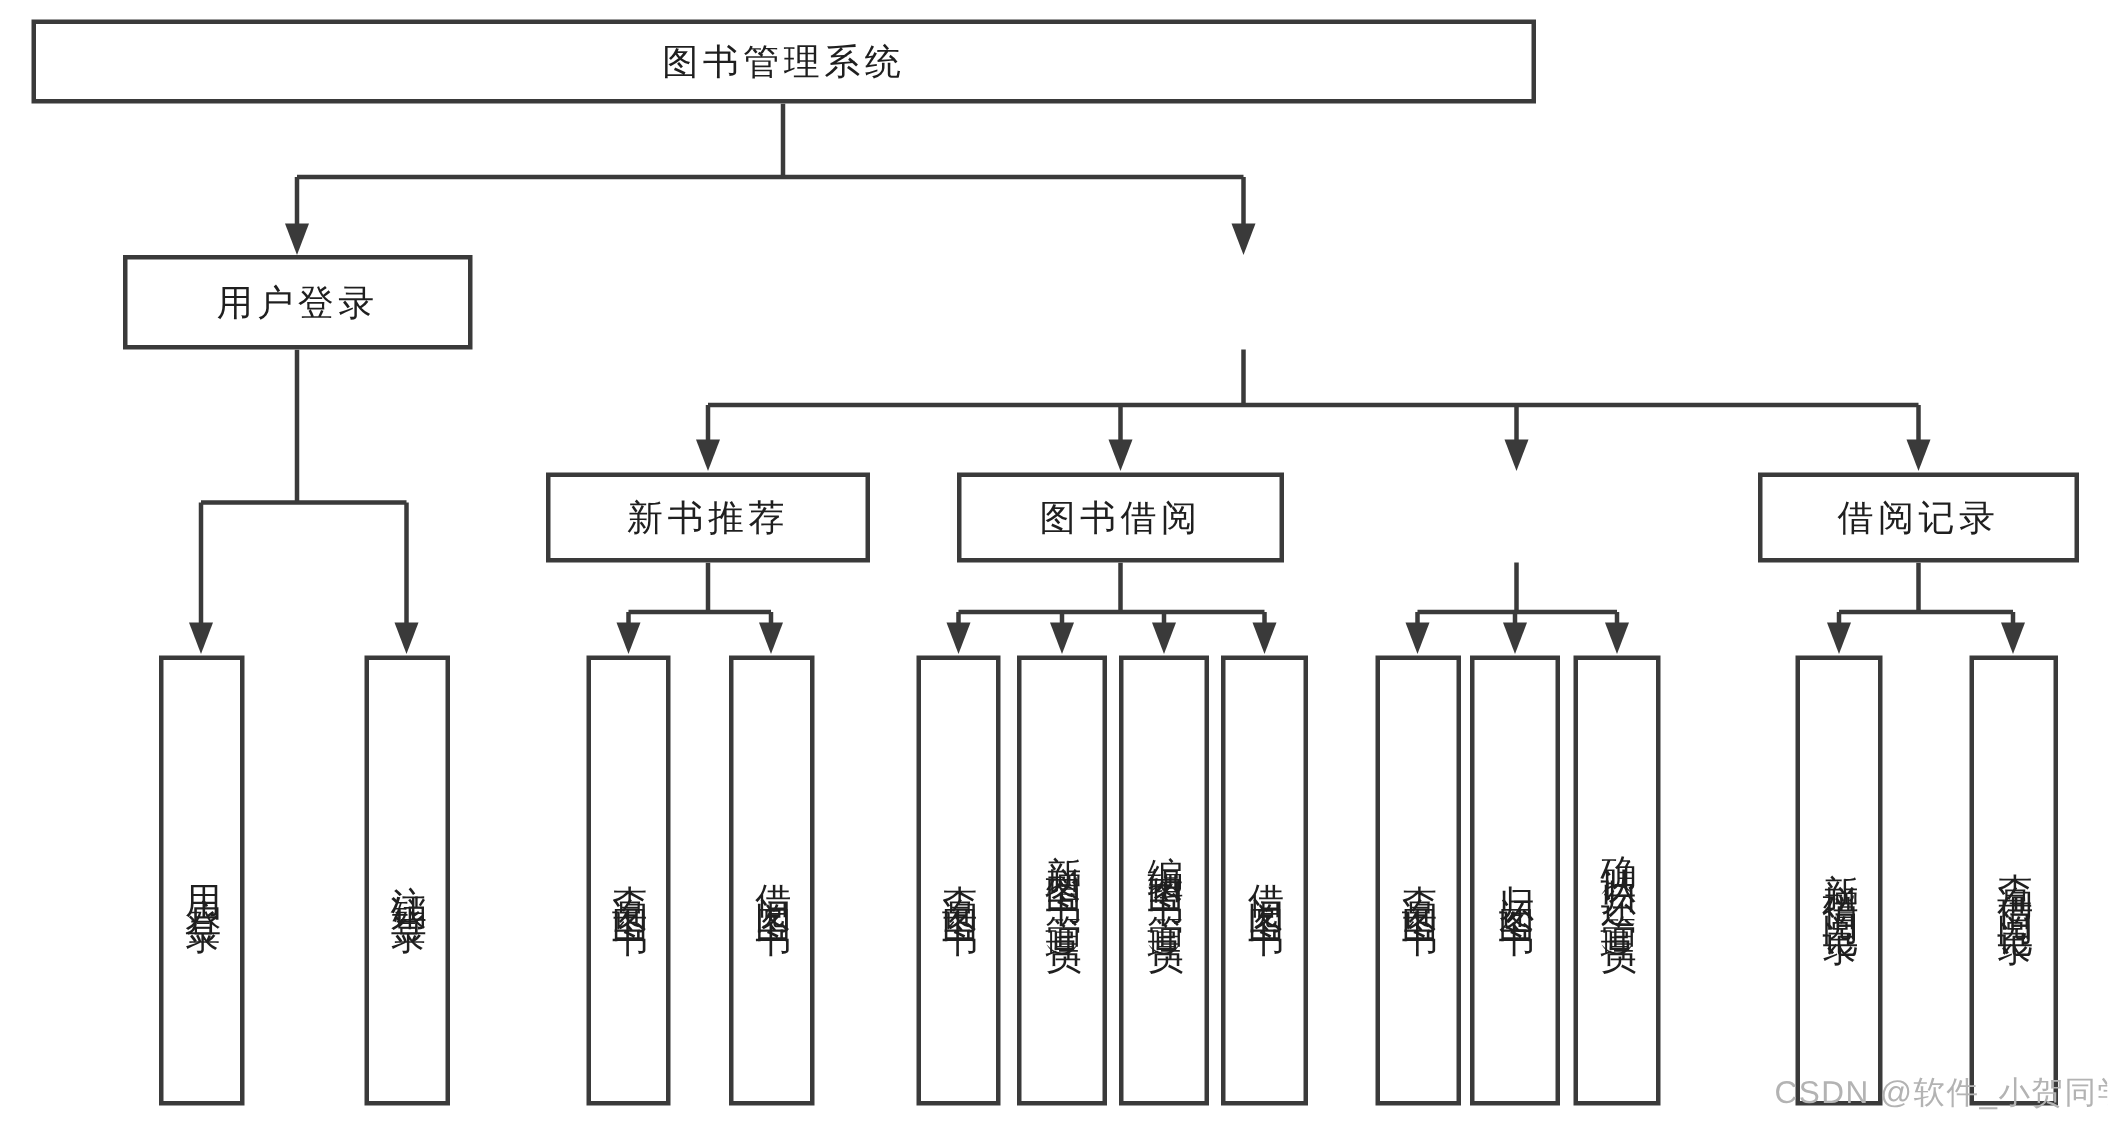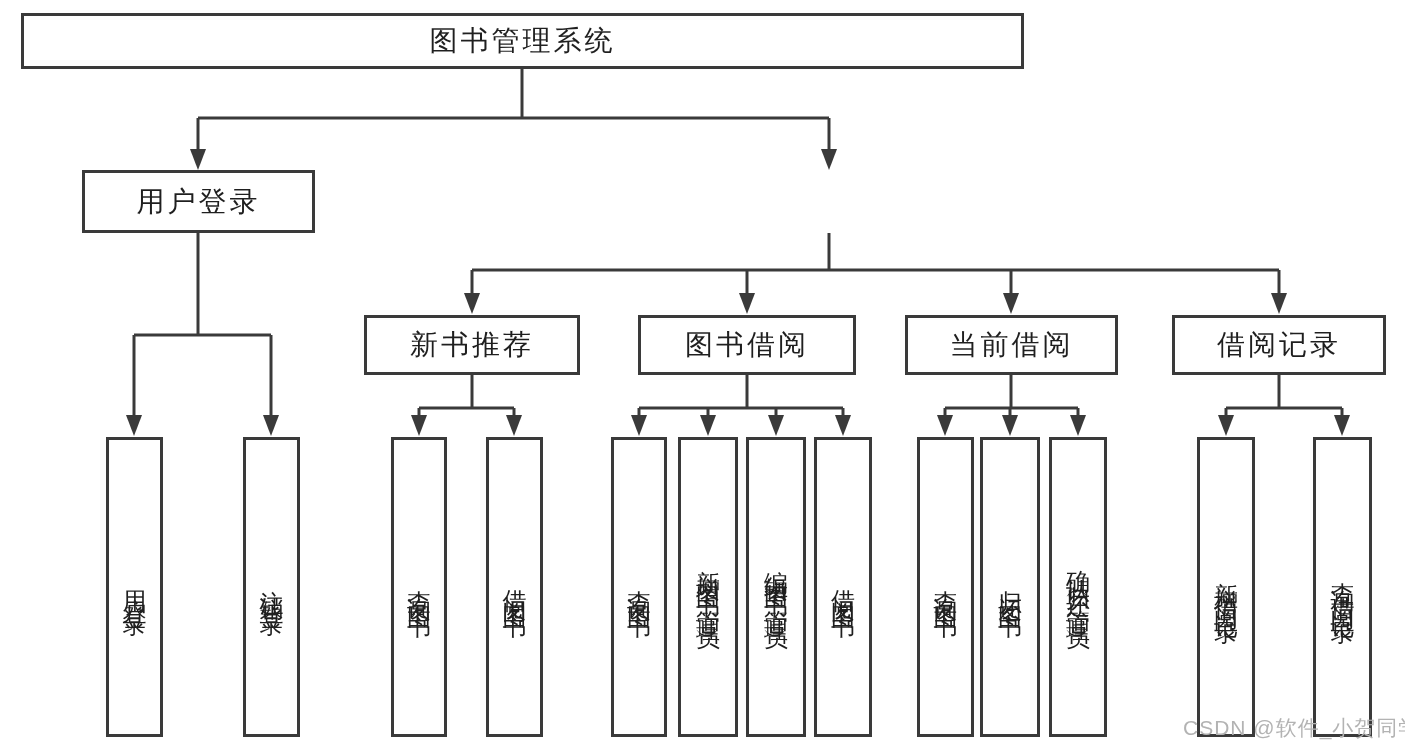--- a/index.html
+++ b/index.html
@@ -25,21 +25,21 @@
     position: absolute;
     box-sizing: border-box;
     border: 3px solid #3a3a3a;
     background: #ffffff;
     display: flex;
     align-items: center;
     justify-content: center;
     color: #1f1f1f;
   }
   .node .hlabel {
-    font-size: 28px;
+    font-size: 24px;
     letter-spacing: 3px;
     white-space: nowrap;
   }
   .root  { left: 21px;  top: 13px;  width: 1003px; height: 56px; }
   .lvl2  { top: 170px;  height: 63px; }
   .lvl3  { top: 315px;  height: 60px; }
   .leaf  { top: 437px;  height: 300px; }
   .vtext {
     writing-mode: vertical-rl;
     text-orientation: mixed;
@@ -143,23 +143,20 @@
   <div class="node lvl2" style="left:82px;width:233px">
     <span class="hlabel">用户登录</span>
   </div>
 
   <div class="node lvl3" style="left:638px;width:218px">
     <span class="hlabel">图书借阅</span>
   </div>
   <div class="node lvl3" style="left:364px;width:216px">
     <span class="hlabel">新书推荐</span>
   </div>
-  <div class="node lvl3" style="left:905px;width:213px">
-    <span class="hlabel">当前借阅</span>
-  </div>
   <div class="node lvl3" style="left:1172px;width:214px">
     <span class="hlabel">借阅记录</span>
   </div>
 
   <div class="node leaf" style="left:106px;width:57px">
     <span class="vtext">用户登录</span>
   </div>
   <div class="node leaf" style="left:243px;width:57px">
     <span class="vtext">注销登录</span>
   </div>

